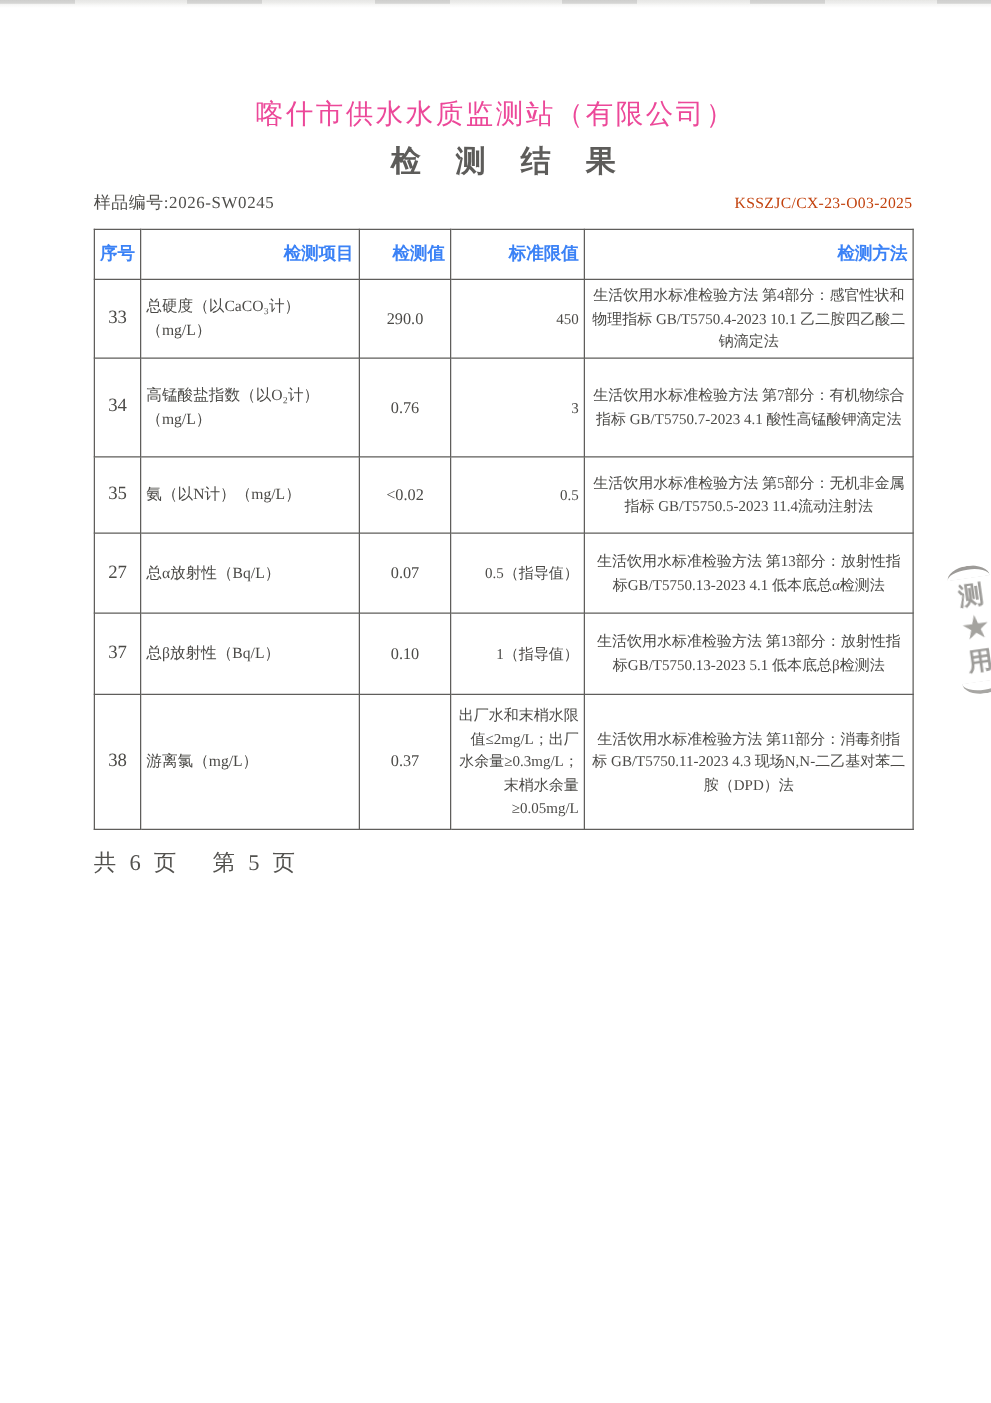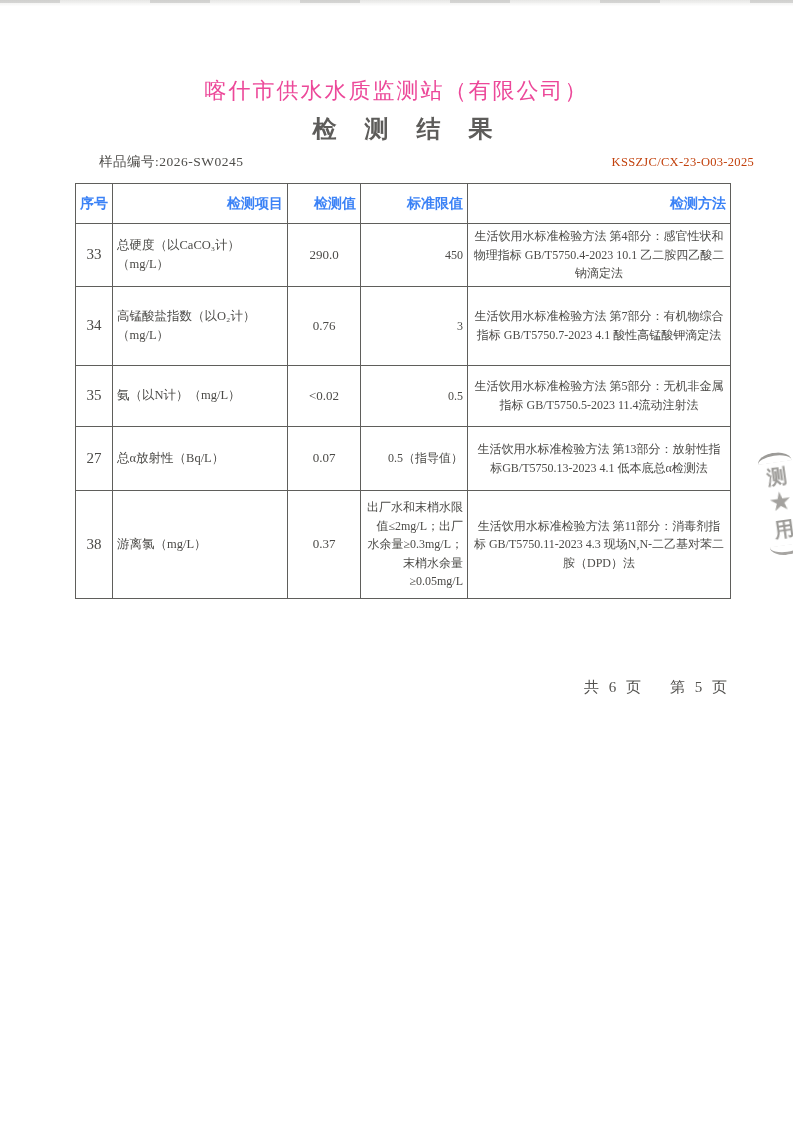--- a/index.html
+++ b/index.html
@@ -49,21 +49,20 @@
     padding-left: 40px;
     color: #5d5c5a;
   }
   .meta-row {
     position: absolute;
     top: 153px; left: 75px;
     width: 655px;
     display: flex;
     justify-content: space-between;
     align-items: baseline;
-    margin-left: 24px;
   }
   .sample-no { font-size: 13.5px; color: #4e4d4a; letter-spacing: .5px; }
   .report-code { font-size: 12.5px; color: #c2410c; letter-spacing: .3px; }
 
   table.results {
     position: absolute;
     top: 183px; left: 75px;
     width: 655px;
     border-collapse: collapse;
     table-layout: fixed;
@@ -100,22 +99,22 @@
   tr.r-34 td { height: 79px; }
   tr.r-35 td { height: 61px; }
   tr.r-36 td { height: 64px; }
   tr.r-37 td { height: 65px; }
   tr.r-38 td { height: 108px; }
 
   .page-footer {
     position: absolute;
     top: 678px; left: 75px;
     width: 655px;
-    text-align: right;
-    font-size: 15px;
+    text-align: left;
+    font-size: 18px;
     color: #53524f;
     letter-spacing: 3px;
   }
   .page-footer .gap { display: inline-block; width: 26px; }
 
   
   .stamp-fragment {
     position: absolute;
     top: 452px;
     right: -14px;
@@ -208,20 +207,27 @@
       <td class="cell-limit">0.5</td>
       <td class="cell-method">生活饮用水标准检验方法 第5部分：无机非金属指标 GB/T5750.5-2023 11.4流动注射法</td>
     </tr>
     <tr class="r-36">
       <td class="cell-no">27</td>
       <td class="cell-item">总α放射性（Bq/L）</td>
       <td class="cell-value">0.07</td>
       <td class="cell-limit">0.5（指导值）</td>
       <td class="cell-method">生活饮用水标准检验方法 第13部分：放射性指标GB/T5750.13-2023 4.1 低本底总α检测法</td>
     </tr>
+    <tr class="r-37">
+      <td class="cell-no">37</td>
+      <td class="cell-item">总β放射性（Bq/L）</td>
+      <td class="cell-value">0.10</td>
+      <td class="cell-limit">1（指导值）</td>
+      <td class="cell-method">生活饮用水标准检验方法 第13部分：放射性指标GB/T5750.13-2023 5.1 低本底总β检测法</td>
+    </tr>
     <tr class="r-38">
       <td class="cell-no">38</td>
       <td class="cell-item">游离氯（mg/L）</td>
       <td class="cell-value">0.37</td>
       <td class="cell-limit">出厂水和末梢水限值≤2mg/L；出厂水余量≥0.3mg/L；末梢水余量≥0.05mg/L</td>
       <td class="cell-method">生活饮用水标准检验方法 第11部分：消毒剂指标 GB/T5750.11-2023 4.3 现场N,N-二乙基对苯二胺（DPD）法</td>
     </tr>
   </tbody>
 </table>
 

